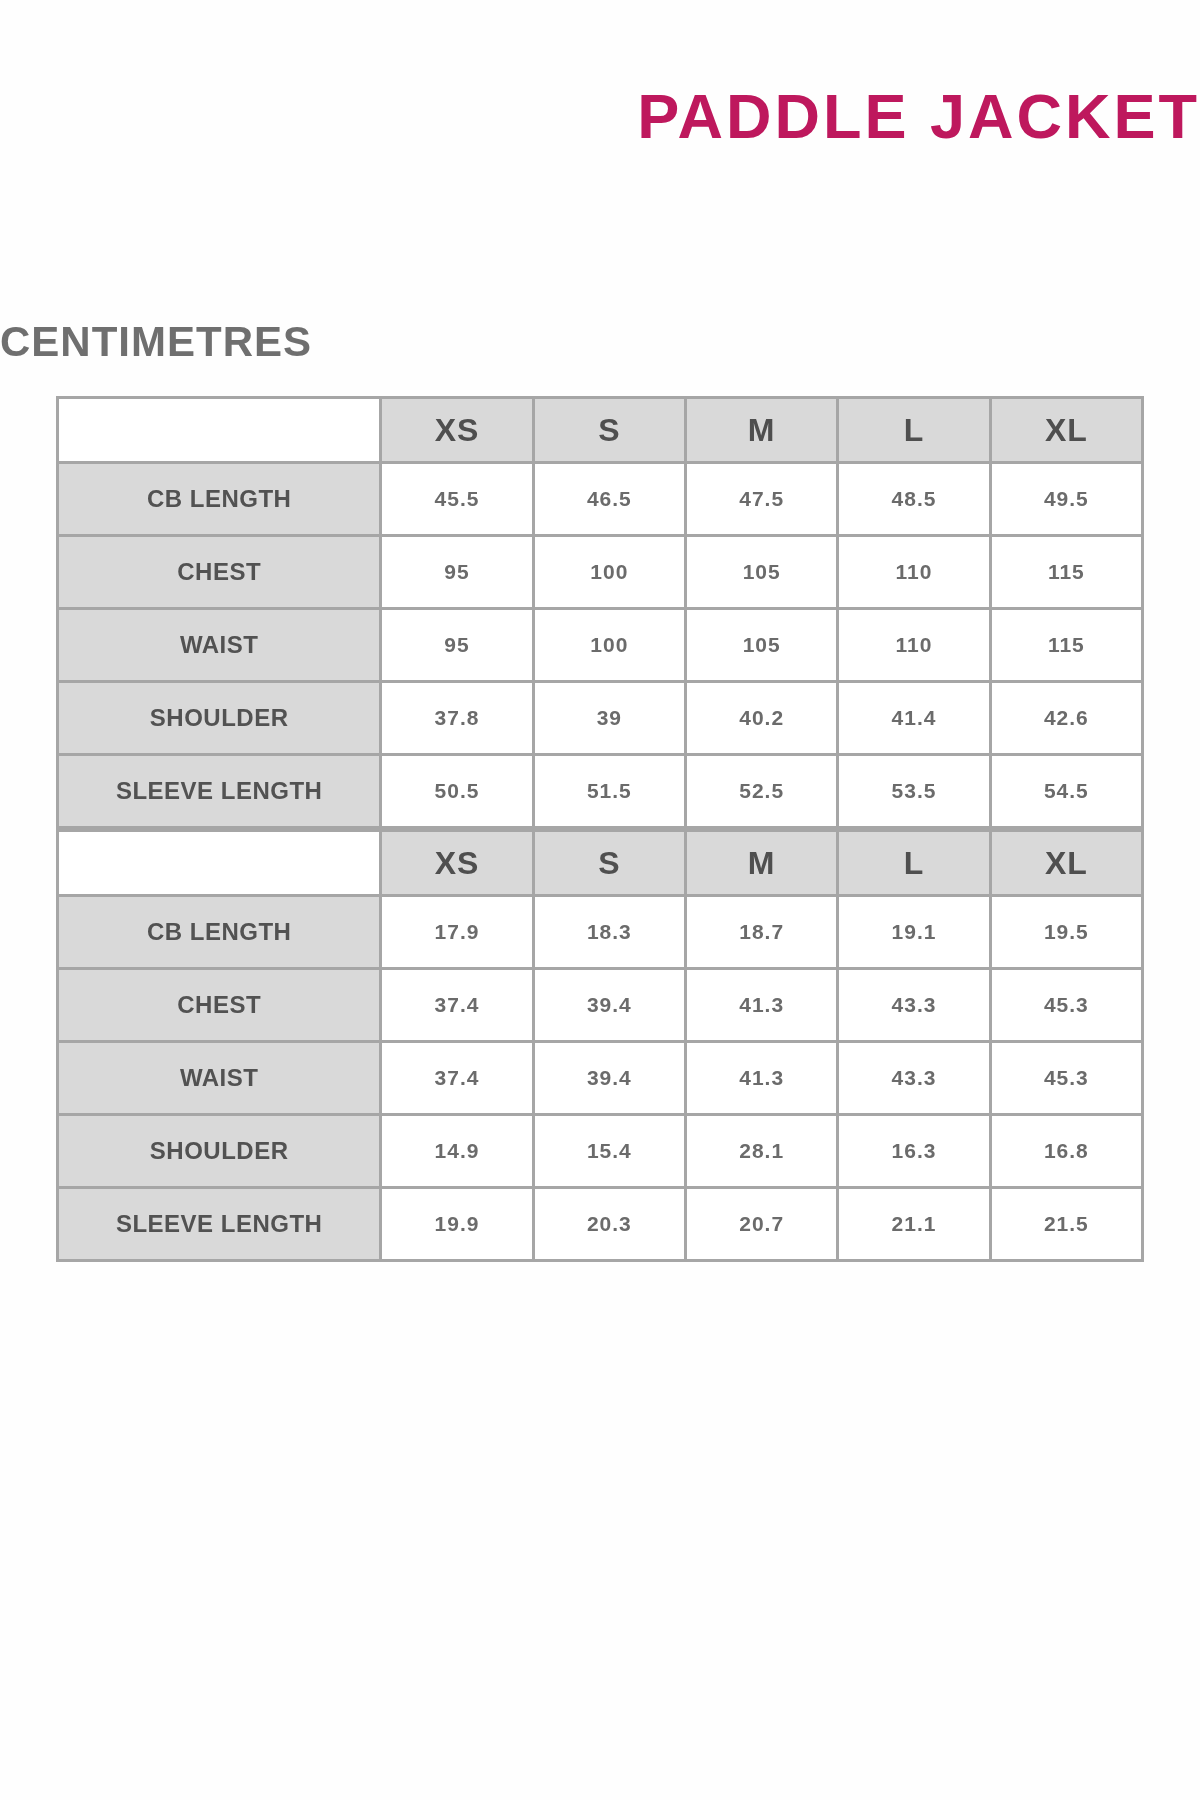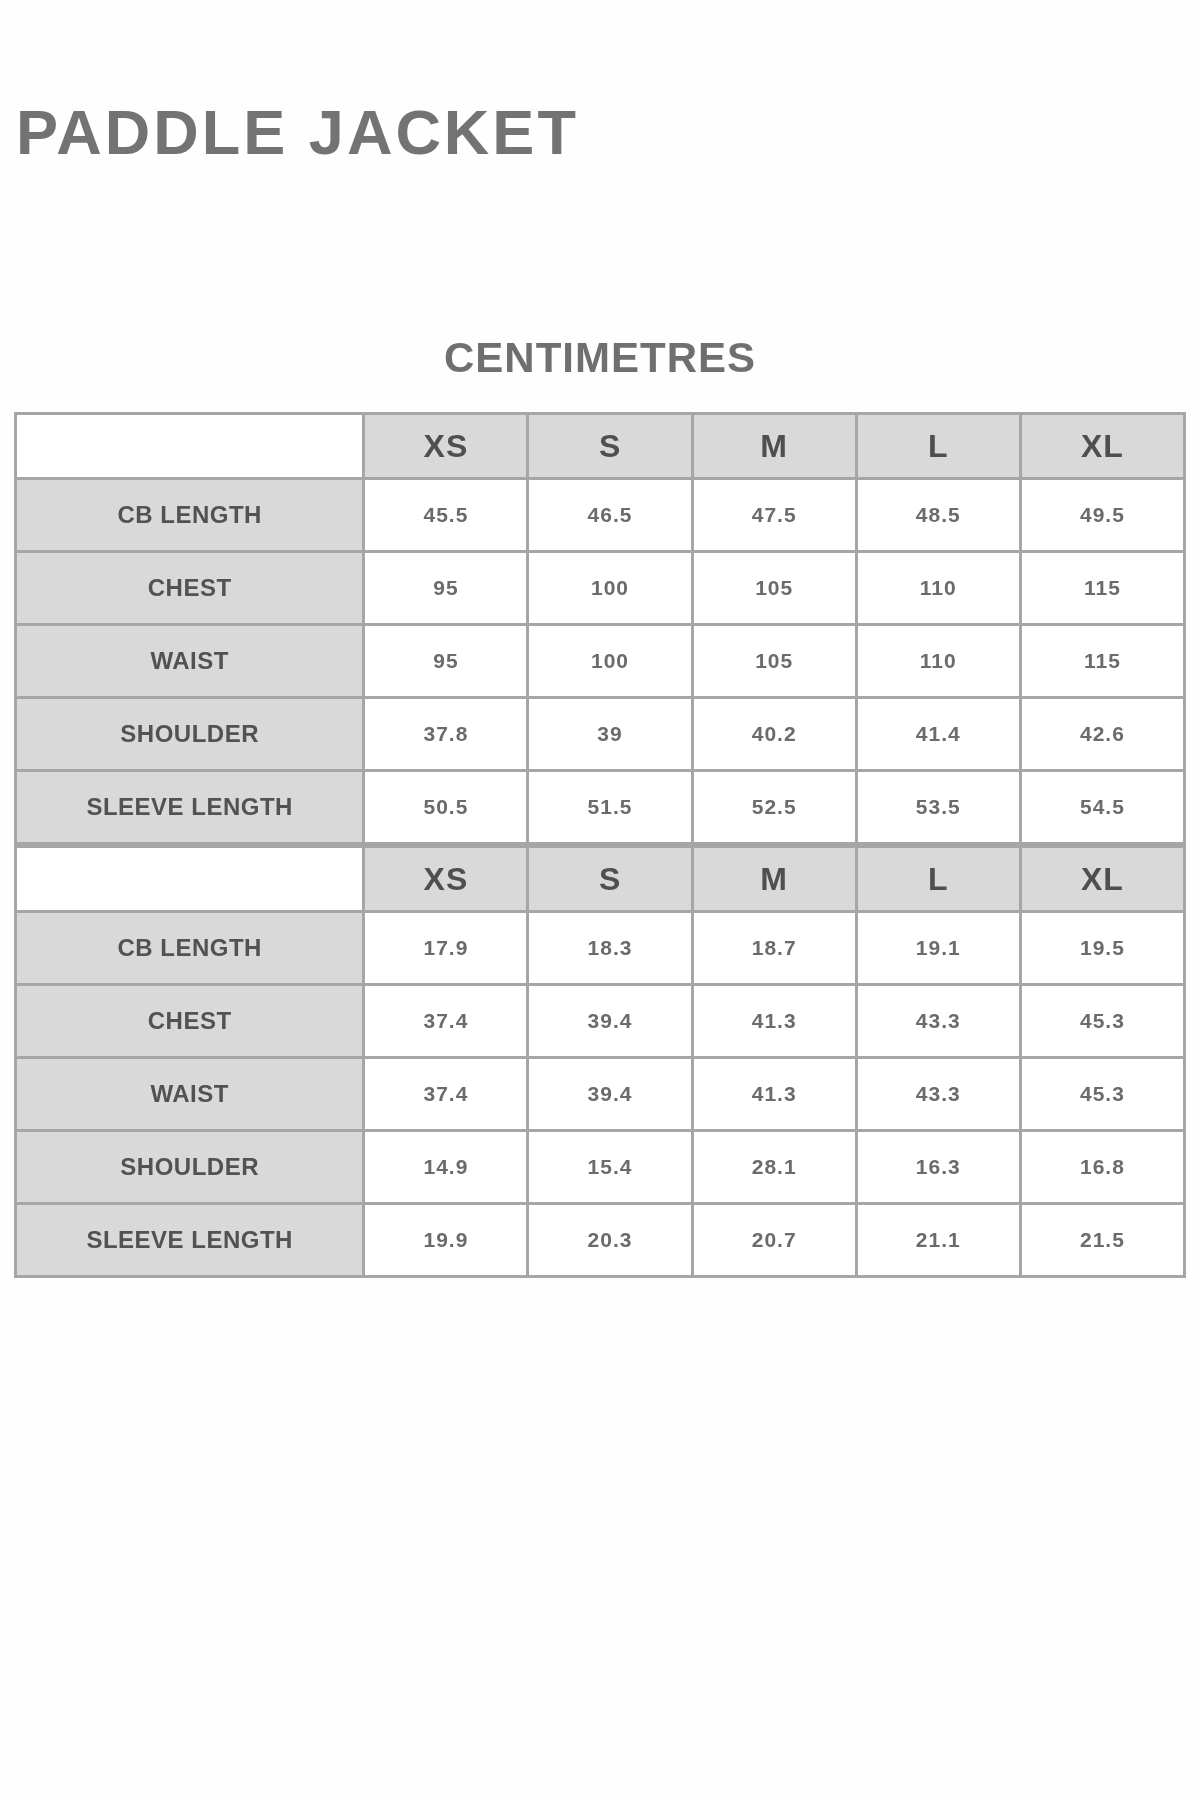--- a/index.html
+++ b/index.html
@@ -13,43 +13,42 @@
     font-family: "Liberation Sans", "DejaVu Sans", sans-serif;
     -webkit-font-smoothing: antialiased;
   }
   .page {
     width: 1200px;
     height: 1800px;
     background: #fefefe;
     overflow: hidden;
   }
   .page-title {
-    margin: 16px;
+    margin: 0;
     padding-top: 84px;
-    text-align: left;
+    text-align: right;
     font-size: 63px;
     line-height: 64px;
     font-weight: 800;
     letter-spacing: 3px;
-    color: #737373;
+    color: #be185d;
   }
   .section-heading {
     margin: 0;
-    text-align: center;
     font-size: 42px;
     line-height: 44px;
     font-weight: 800;
     letter-spacing: 1px;
     color: #6f6f6f;
   }
   .section-heading.cm { margin-top: 172px; margin-bottom: 32px; }
   .section-heading.in { margin-top: 96px;  margin-bottom: 32px; }
 
   table.size-table {
-    width: 1172px;
+    width: 1088px;
     margin: 0 auto;
     border-collapse: collapse;
     table-layout: fixed;
   }
   .size-table col.label-col { width: 29.8%; }
   .size-table col.size-col  { width: 14.04%; }
 
   .size-table th, .size-table td {
     border: 3px solid #a6a6a6;
     text-align: center;

